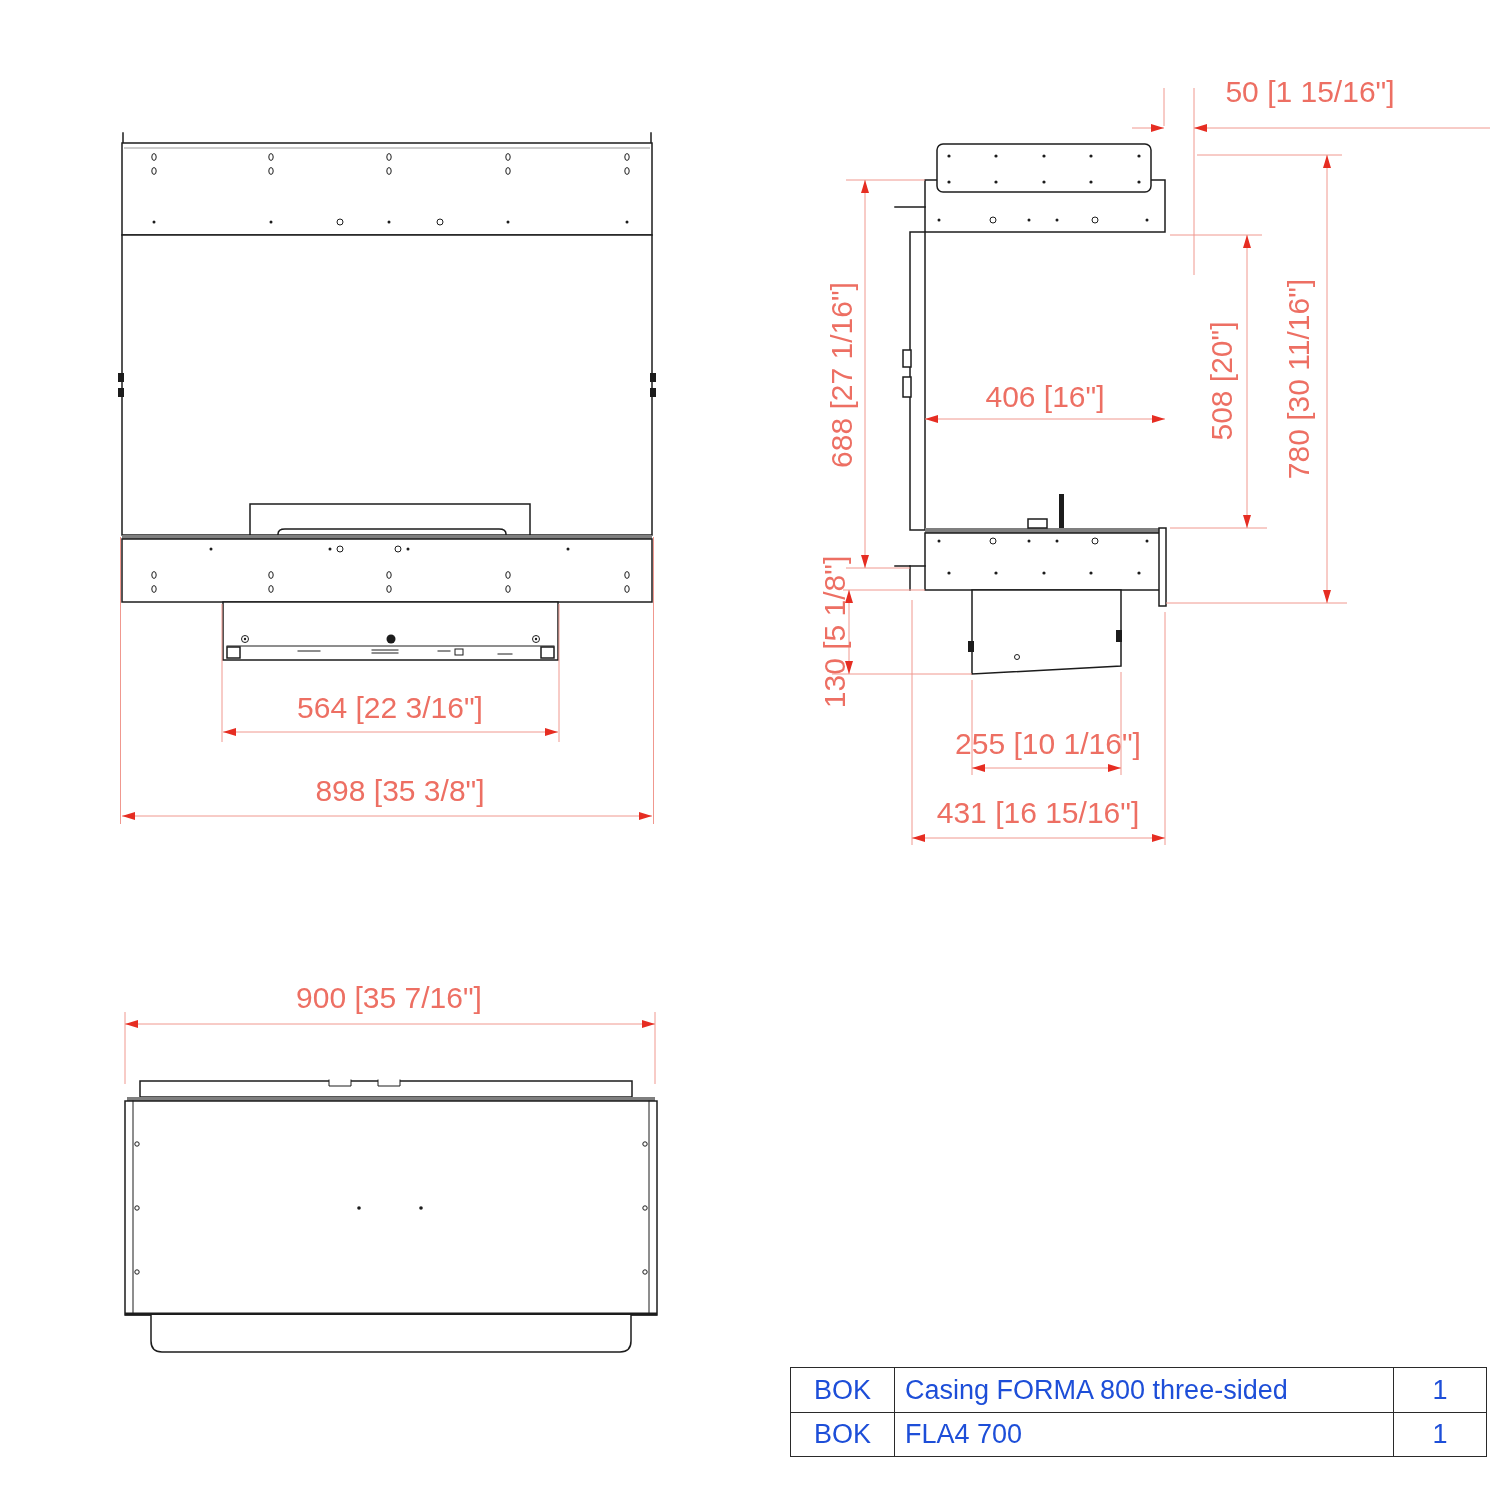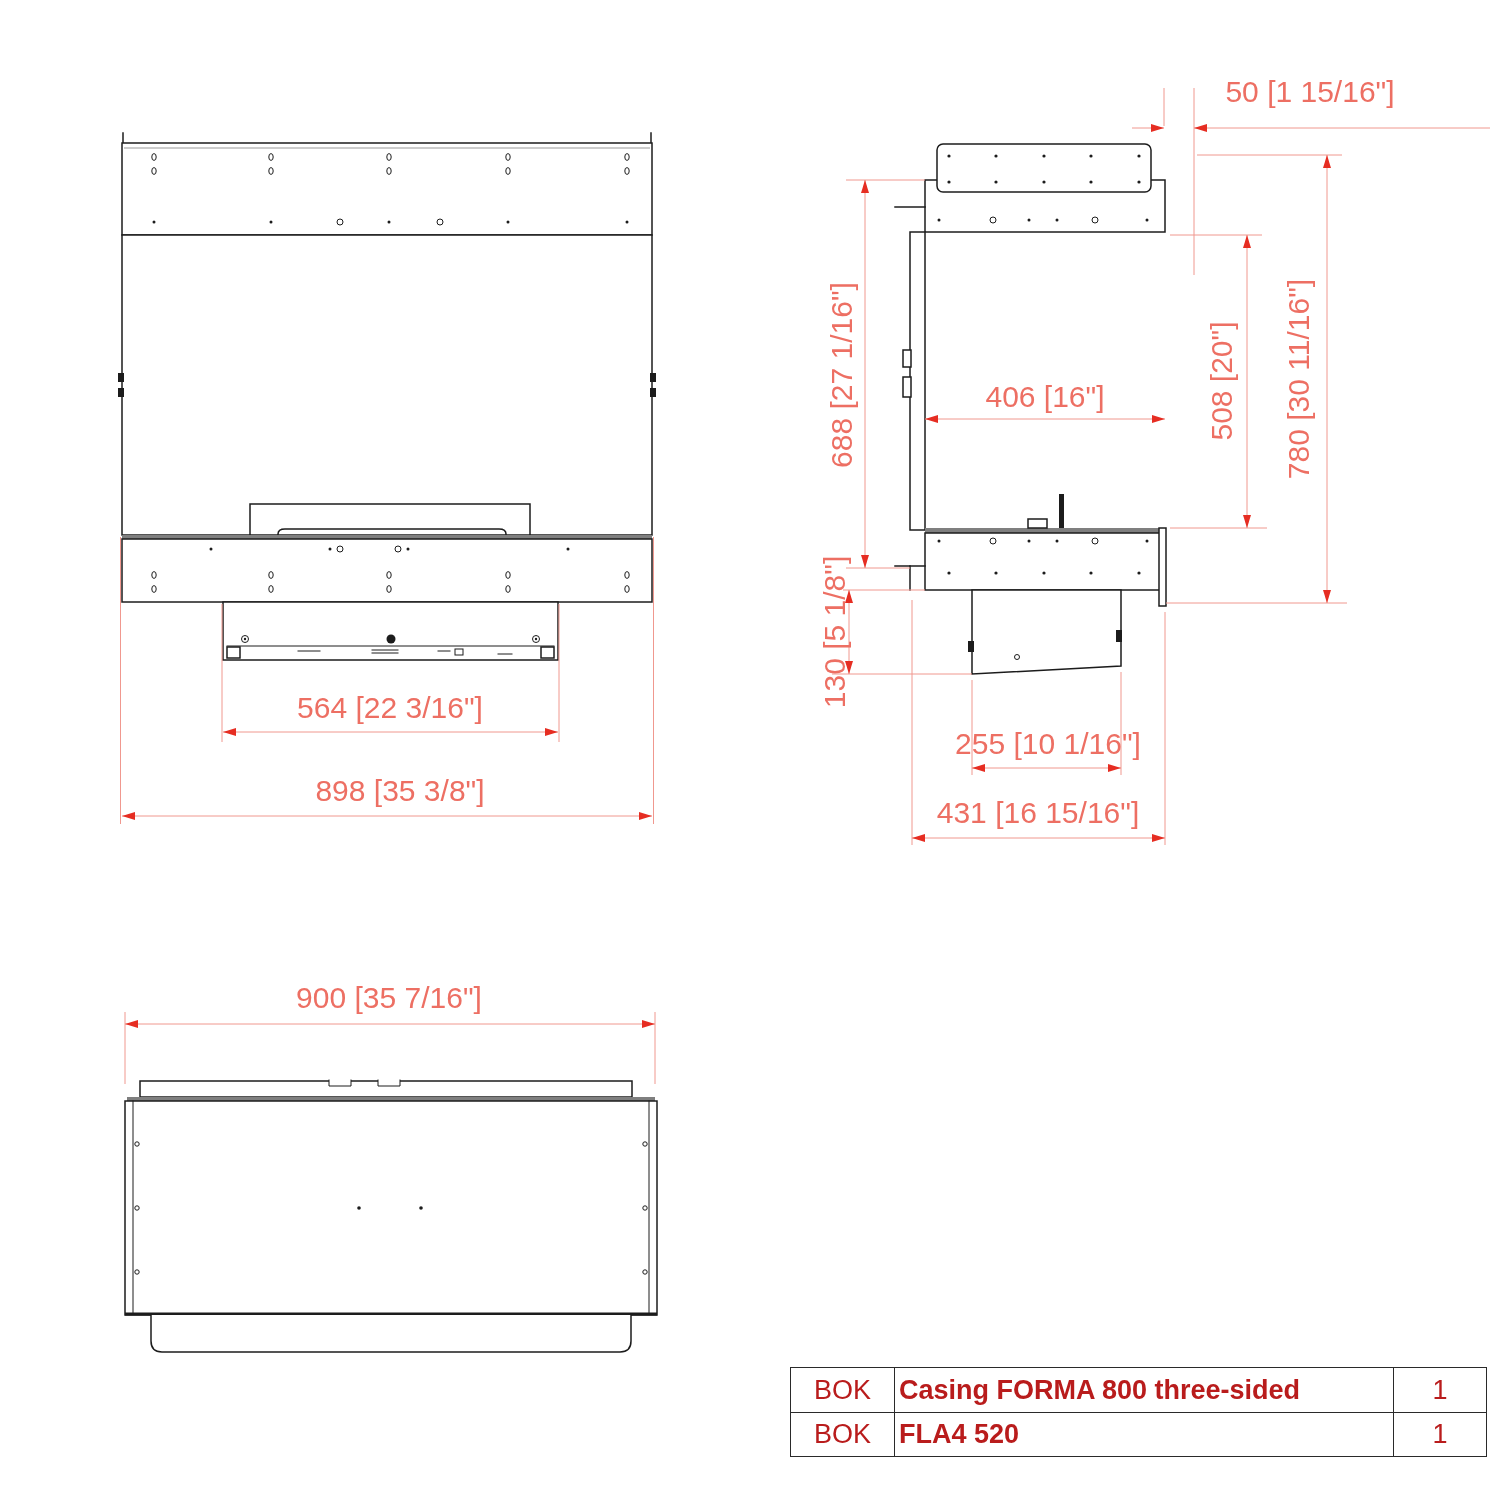--- a/index.html
+++ b/index.html
@@ -26,25 +26,25 @@
   .ar{fill:var(--arrow);stroke:none;}
   
   .dim{position:absolute;width:320px;height:30px;line-height:30px;text-align:center;
        font-size:30px;color:var(--dim_text);white-space:nowrap;}
   .dim.v{transform:rotate(-90deg);transform-origin:center;}
   
   .ptable{position:absolute;left:790px;top:1367px;width:695px;
           display:grid;grid-template-columns:103px 499px 93px;grid-auto-rows:44px;
           border:1.5px solid #2a2a2a;background:#fff;}
   .ptable>div{display:flex;align-items:center;justify-content:center;
-              font-size:27px;color:#b91c1c;border-left:1.5px solid #2a2a2a;border-top:1.5px solid #2a2a2a;
+              font-size:27px;color:#1d4ed8;border-left:1.5px solid #2a2a2a;border-top:1.5px solid #2a2a2a;
               overflow:hidden;white-space:nowrap;}
   .ptable>div.r0{border-top:none;}
   .ptable>div.c0{border-left:none;}
-  .ptable>div.desc{justify-content:flex-start;padding-left:4px;font-weight:bold;}
+  .ptable>div.desc{justify-content:flex-start;padding-left:10px;}
   
   .logo{position:absolute;left:1210px;top:1235px;width:230px;height:100px;}
 </style>
 </head>
 <body>
 
 <div id="canvas">
 
 <svg id="cad" width="1500" height="1500" viewBox="0 0 1500 1500">
 
@@ -287,17 +287,17 @@
 <div class="dim" style="left:888px;top:729px;">255 [10 1/16"]</div>
 <div class="dim" style="left:878px;top:798px;">431 [16 15/16"]</div>
 <div class="dim" style="left:229px;top:983px;">900 [35 7/16"]</div>
 
 
 <div class="ptable">
   <div class="r0 c0">BOK</div>
   <div class="r0 desc">Casing FORMA 800 three-sided</div>
   <div class="r0">1</div>
   <div class="c0">BOK</div>
-  <div class="desc">FLA4 520</div>
+  <div class="desc">FLA4 700</div>
   <div>1</div>
 </div>
 
 </div>
 
 </body></html>

